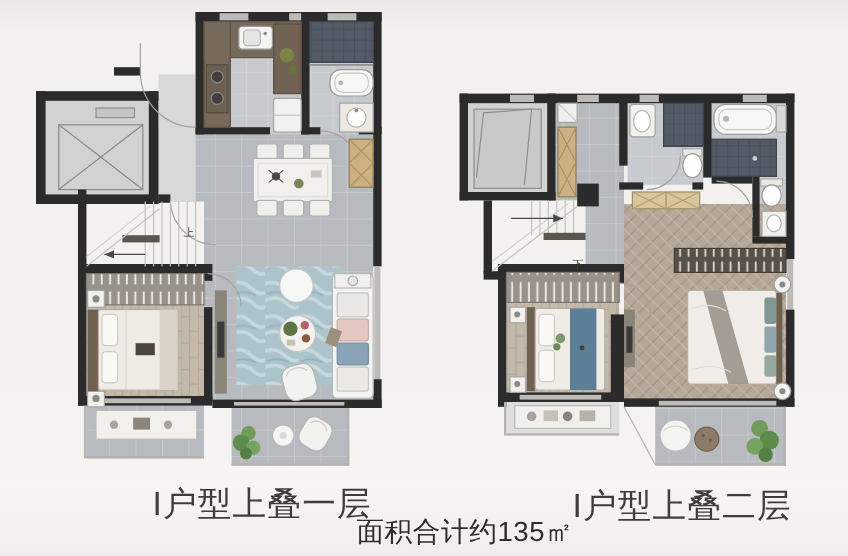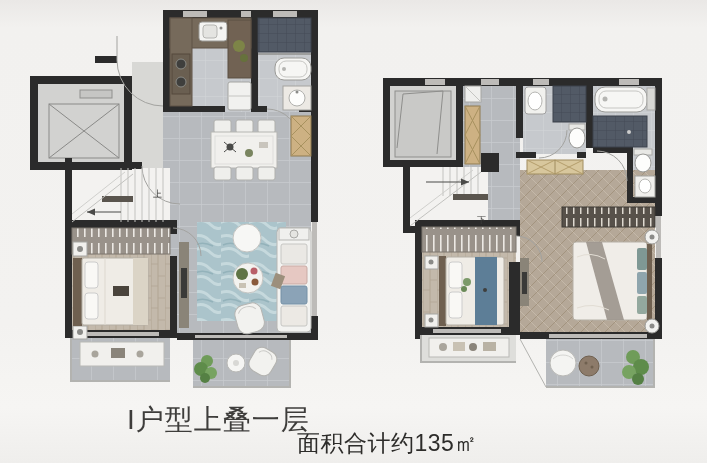--- a/index.html
+++ b/index.html
@@ -395,14 +395,15 @@
         <circle cx="248" cy="296" r="7" fill="#77a361"></circle>
         <circle cx="257" cy="303" r="6" fill="#558044"></circle>
       </g>
       <rect x="165" y="310" width="109" height="2" fill="#b3b3b0"></rect>
       <rect x="272" y="263" width="2" height="49" fill="#b3b3b0"></rect>
     </g>
   </g>
 </svg>
 
   <div class="caption" id="caption1">I户型上叠一层</div>
+  <div class="caption" id="caption2">I户型上叠二层</div>
   <div class="area-note">面积合计约135㎡</div>
 </div>
 
 </body></html>

